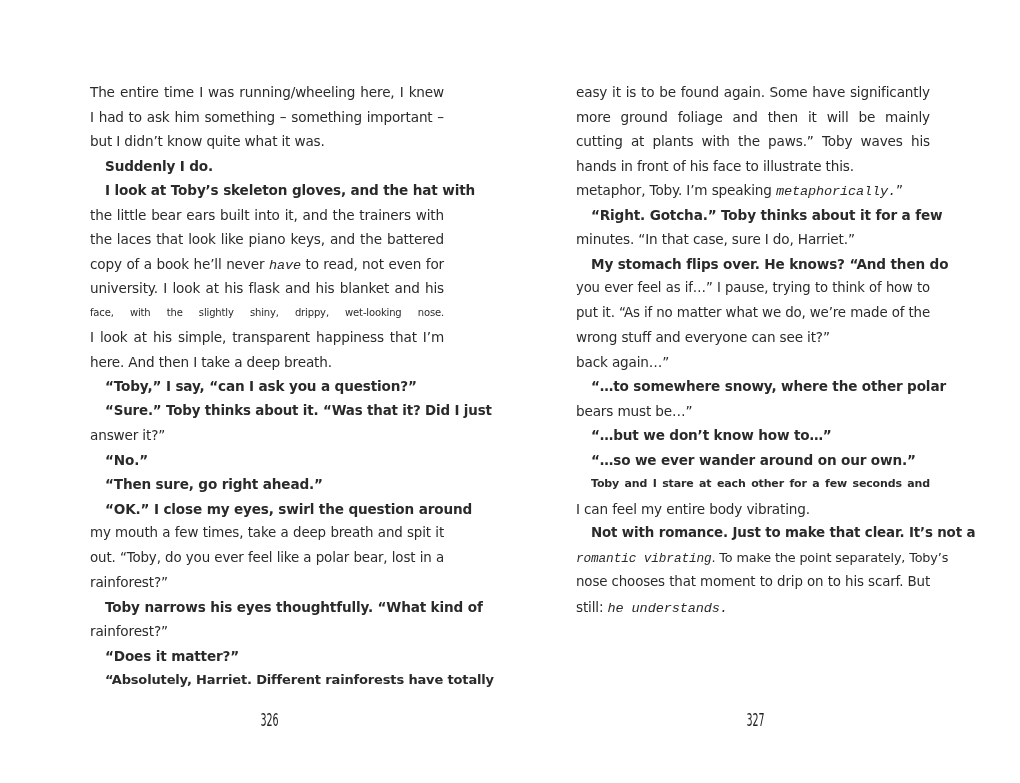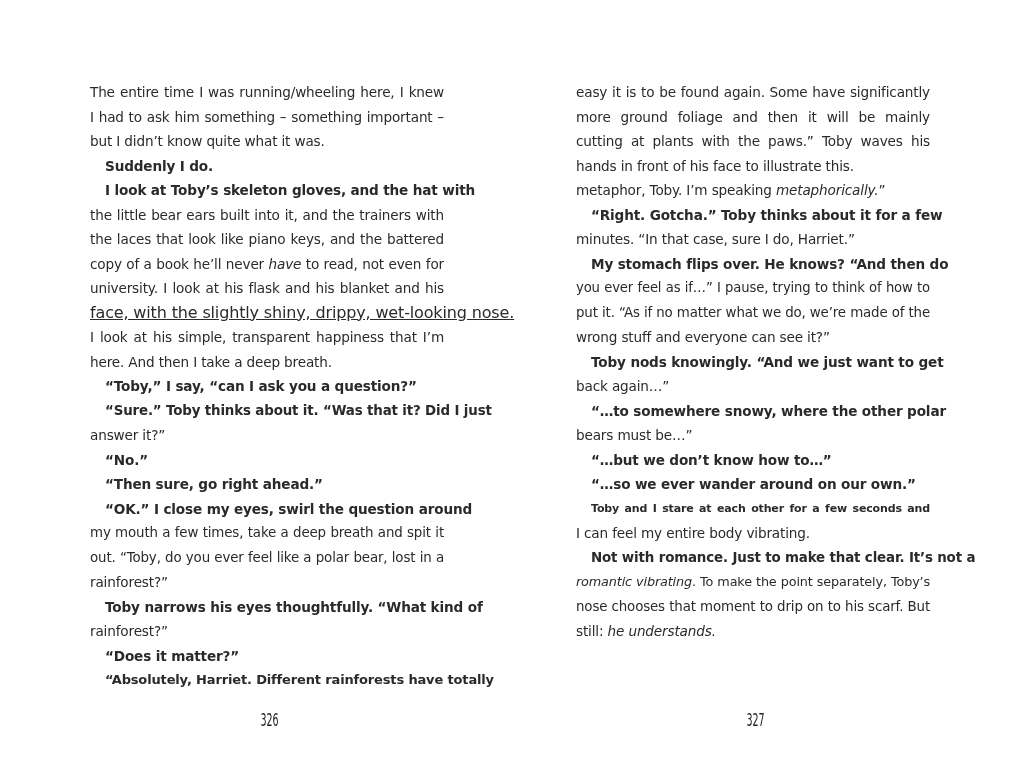--- a/index.html
+++ b/index.html
@@ -29,21 +29,21 @@
     font-size: 13.6px;
     white-space: nowrap;
     letter-spacing: -0.15px;
   }
   .line.justify {
     text-align: justify;
     text-align-last: justify;
   }
   .line.indent { padding-left: 15px; font-weight: bold; }
   .line span { display: inline; }
-  .line em { font-style: italic; }
+  .line em { font-style: italic; font-family: Liberation Mono, monospace; }
   .folio {
     position: absolute;
     top: 710px;
     font-family: "DejaVu Sans Condensed", "DejaVu Sans", sans-serif;
     font-size: 17px;
     color: #222;
     transform: scaleX(0.62);
     transform-origin: center;
     letter-spacing: 0px;
   }
@@ -56,21 +56,21 @@
 <div class="page left" id="left-page">
     <div class="line justify">The entire time I was running/wheeling here, I knew</div>
     <div class="line justify">I had to ask him something – something important –</div>
     <div class="line">but I didn’t know quite what it was.</div>
     <div class="line indent">Suddenly I do.</div>
     <div class="line justify indent">I look at Toby’s skeleton gloves, and the hat with</div>
     <div class="line justify">the little bear ears built into it, and the trainers with</div>
     <div class="line justify">the laces that look like piano keys, and the battered</div>
     <div class="line justify"><span>copy of a book he’ll never </span><em>have</em><span> to read, not even for</span></div>
     <div class="line justify">university. I look at his flask and his blanket and his</div>
-    <div class="line justify" style="font-size: 16px; text-decoration: underline;">face, with the slightly shiny, drippy, wet-looking nose.</div>
+    <div class="line justify" style="font-size: 10px;">face, with the slightly shiny, drippy, wet-looking nose.</div>
     <div class="line justify">I look at his simple, transparent happiness that I’m</div>
     <div class="line">here. And then I take a deep breath.</div>
     <div class="line indent">“Toby,” I say, “can I ask you a question?”</div>
     <div class="line justify indent" style="font-size: 13.4px;">“Sure.” Toby thinks about it. “Was that it? Did I just</div>
     <div class="line">answer it?”</div>
     <div class="line indent">“No.”</div>
     <div class="line indent">“Then sure, go right ahead.”</div>
     <div class="line justify indent">“OK.” I close my eyes, swirl the question around</div>
     <div class="line justify" style="font-size: 13.4px;">my mouth a few times, take a deep breath and spit it</div>
     <div class="line justify" style="font-size: 13.4px;">out. “Toby, do you ever feel like a polar bear, lost in a</div>
@@ -85,21 +85,20 @@
     <div class="line justify">more ground foliage and then it will be mainly</div>
     <div class="line justify">cutting at plants with the paws.” Toby waves his</div>
     <div class="line">hands in front of his face to illustrate this.</div>
     <div class="line"><span>metaphor, Toby. I’m speaking </span><em>metaphorically.</em><span>”</span></div>
     <div class="line justify indent">“Right. Gotcha.” Toby thinks about it for a few</div>
     <div class="line">minutes. “In that case, sure I do, Harriet.”</div>
     <div class="line justify indent">My stomach flips over. He knows? “And then do</div>
     <div class="line justify" style="font-size: 13.2px;">you ever feel as if…” I pause, trying to think of how to</div>
     <div class="line justify" style="font-size: 13.4px;">put it. “As if no matter what we do, we’re made of the</div>
     <div class="line">wrong stuff and everyone can see it?”</div>
-    <div class="line justify indent">Toby nods knowingly. “And we just want to get</div>
     <div class="line">back again…”</div>
     <div class="line justify indent">“…to somewhere snowy, where the other polar</div>
     <div class="line">bears must be…”</div>
     <div class="line indent">“…but we don’t know how to…”</div>
     <div class="line indent">“…so we ever wander around on our own.”</div>
     <div class="line justify indent" style="font-size: 11px;">Toby and I stare at each other for a few seconds and</div>
     <div class="line">I can feel my entire body vibrating.</div>
     <div class="line justify indent" style="font-size: 13.4px;">Not with romance. Just to make that clear. It’s not a</div>
     <div class="line justify" style="font-size: 12.8px;"><span></span><em>romantic vibrating</em><span>. To make the point separately, Toby’s</span></div>
     <div class="line justify" style="font-size: 13.4px;">nose chooses that moment to drip on to his scarf. But</div>

